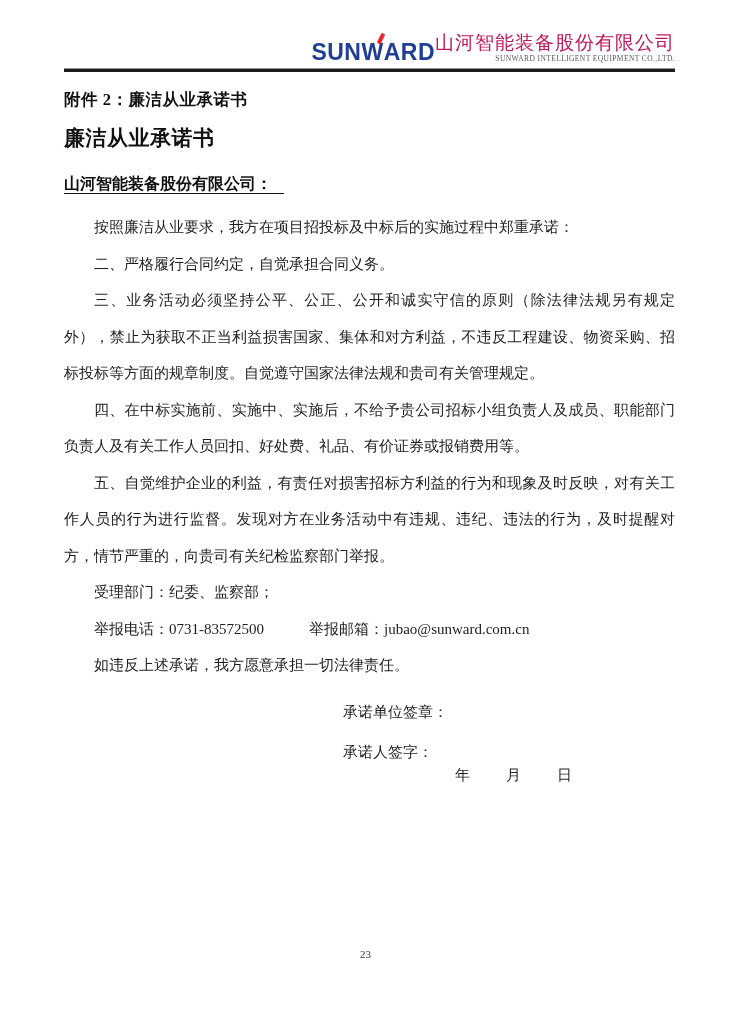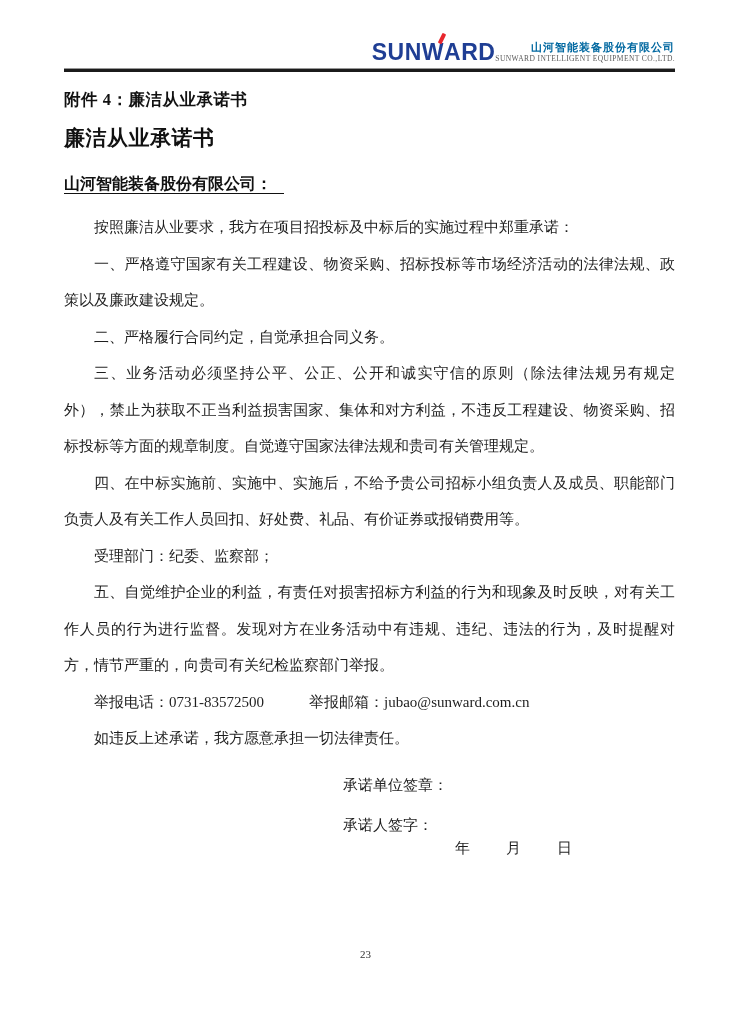--- a/index.html
+++ b/index.html
@@ -43,23 +43,23 @@
     background: #e8262d;
     transform: rotate(26deg);
     border-radius: 1px;
   }
   .company-block {
     text-align: right;
     font-family: "Liberation Sans", "DejaVu Sans", sans-serif;
     line-height: 1.15;
   }
   .company-cn {
-    font-size: 11px;
-    font-weight: bold;
-    color: #0369a1;
+    font-size: 19px;
+    font-weight: normal;
+    color: #be185d;
     letter-spacing: 1px;
   }
   .company-en {
     font-size: 7.5px;
     color: #5a5a5a;
     letter-spacing: 0.4px;
     margin-top: 2px;
     font-family: Liberation Serif, serif;
   }
   .header-rule {
@@ -145,37 +145,36 @@
         <span>SUN</span><span class="logo-w"><span class="w-accent"></span><span>W</span></span><span>ARD</span>
       </div>
       <div class="company-block">
         <div class="company-cn">山河智能装备股份有限公司</div>
         <div class="company-en">SUNWARD INTELLIGENT EQUIPMENT CO.,LTD.</div>
       </div>
     </header>
 
     <div class="header-rule"></div>
 
-    <div class="attachment-heading">附件 4：廉洁从业承诺书</div>
+    <div class="attachment-heading">附件 2：廉洁从业承诺书</div>
 
     <h1 class="doc-title">廉洁从业承诺书</h1>
 
     <div class="salutation">
       <span class="salutation-text">山河智能装备股份有限公司：</span>
     </div>
 
     <div class="body-block">
       <p class="body-p">按照廉洁从业要求，我方在项目招投标及中标后的实施过程中郑重承诺：</p>
-      <p class="body-p">一、严格遵守国家有关工程建设、物资采购、招标投标等市场经济活动的法律法规、政策以及廉政建设规定。</p>
       <p class="body-p">二、严格履行合同约定，自觉承担合同义务。</p>
       <p class="body-p">三、业务活动必须坚持公平、公正、公开和诚实守信的原则（除法律法规另有规定外），禁止为获取不正当利益损害国家、集体和对方利益，不违反工程建设、物资采购、招标投标等方面的规章制度。自觉遵守国家法律法规和贵司有关管理规定。</p>
       <p class="body-p">四、在中标实施前、实施中、实施后，不给予贵公司招标小组负责人及成员、职能部门负责人及有关工作人员回扣、好处费、礼品、有价证券或报销费用等。</p>
+      <p class="body-p">五、自觉维护企业的利益，有责任对损害招标方利益的行为和现象及时反映，对有关工作人员的行为进行监督。发现对方在业务活动中有违规、违纪、违法的行为，及时提醒对方，情节严重的，向贵司有关纪检监察部门举报。</p>
+
       <p class="body-p no-justify">受理部门：纪委、监察部；</p>
-
-      <p class="body-p">五、自觉维护企业的利益，有责任对损害招标方利益的行为和现象及时反映，对有关工作人员的行为进行监督。发现对方在业务活动中有违规、违纪、违法的行为，及时提醒对方，情节严重的，向贵司有关纪检监察部门举报。</p>
 
       <p class="body-p no-justify contact-line"><span>举报电话：</span><span>0731-83572500</span><span class="spacer"></span><span>举报邮箱：</span><span>jubao@sunward.com.cn</span></p>
 
       <p class="body-p no-justify">如违反上述承诺，我方愿意承担一切法律责任。</p>
     </div>
 
     <div class="sig-block">
       <p class="sig-line sig-unit">承诺单位签章：</p>
       <p class="sig-line sig-person">承诺人签字：</p>
       <p class="date-line">年　　月　　日</p>

